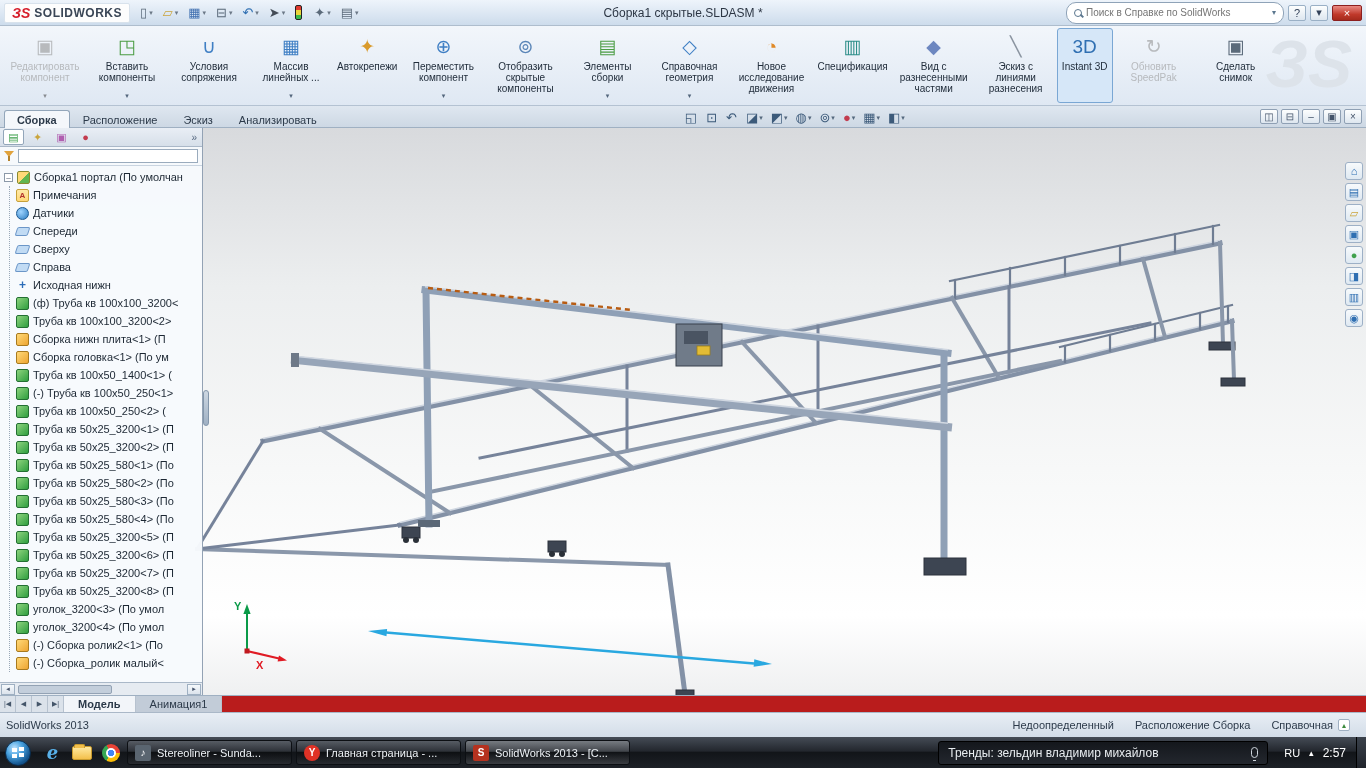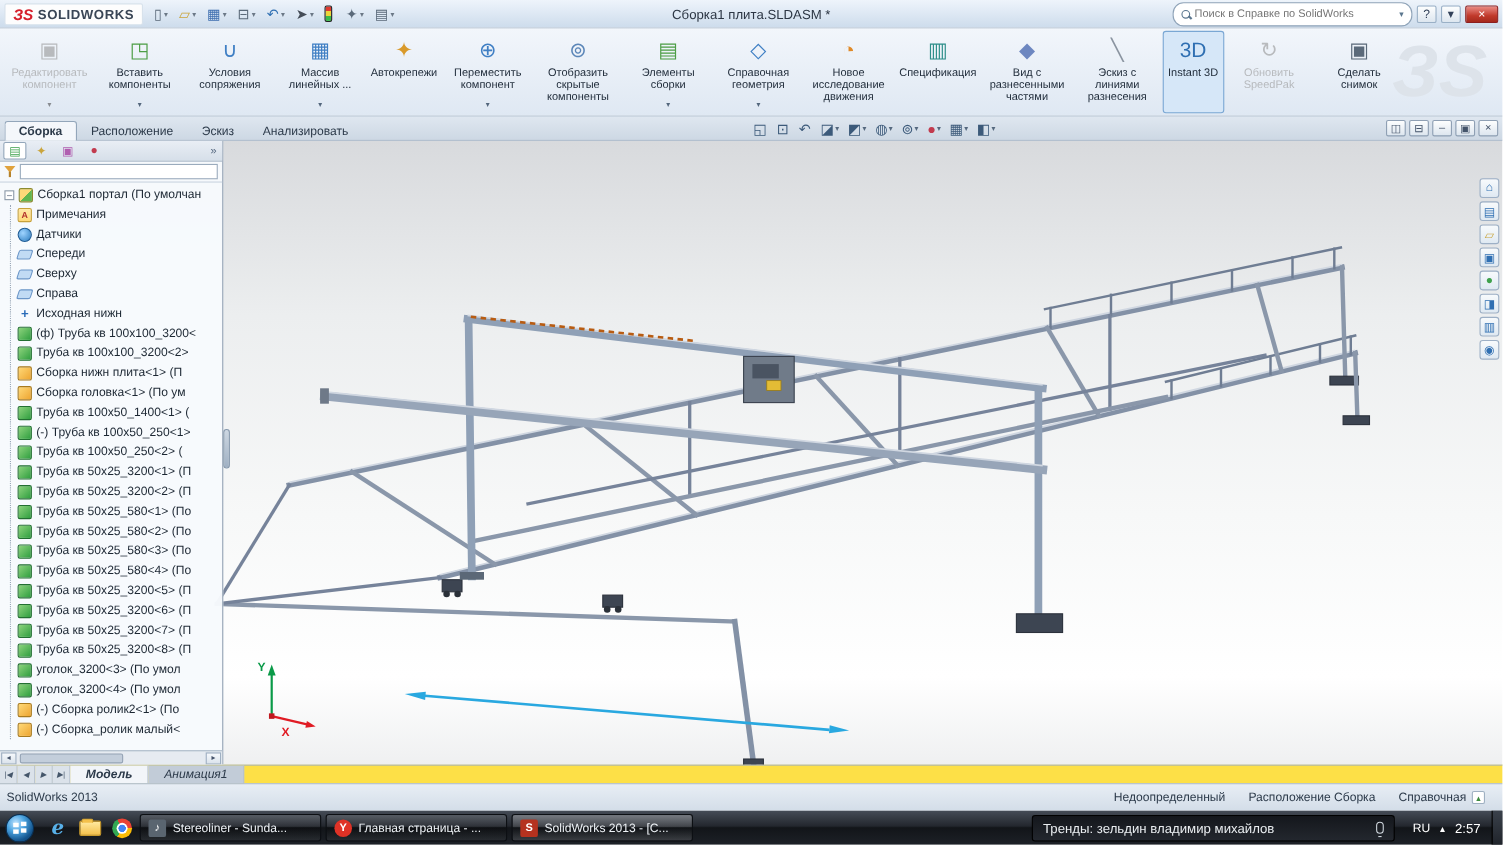--- a/index.html
+++ b/index.html
@@ -101,21 +101,21 @@
 
   .grip { position:absolute; left:203px; top:262px; width:6px; height:36px; border-radius:3px;
     background:linear-gradient(#cdd7e2,#9fb0c3); border:1px solid #8396ab; }
 
   .right-bar { position:absolute; right:1px; top:34px; width:22px; display:flex; flex-direction:column; gap:3px; align-items:center; }
   .rb-ic { width:18px; height:18px; border:1px solid #9db0c6; background:linear-gradient(#f7fafc,#dfe9f2);
     border-radius:3px; display:flex; align-items:center; justify-content:center; font-size:11px; }
 
   
   .modeltabs { height:17px; flex:0 0 17px; display:flex; align-items:stretch; font-size:11px;
-    background:#fde047; border-top:1px solid #9fb0c2;font-style:italic; }
+    background:#b91c1c; border-top:1px solid #9fb0c2; }
   .mt-nav { display:flex; }
   .mt-nav span { width:16px; display:flex; align-items:center; justify-content:center; font-size:7px; color:#45566a;
     border-right:1px solid #b7c2cf; background:#dbe2ea; }
   .mtab { padding:0 14px; display:flex; align-items:center; border-right:1px solid #b7c2cf; color:#2c3a4a; background:#c2ccd8; }
   .mtab.active { background:#f2f5f9; font-weight:bold; }
 
   
   .statusbar { height:18px; flex:0 0 18px; display:flex; align-items:center; font-size:11px; color:#2c3a4a;
     background:linear-gradient(#e8eef5,#d3dde8); border-top:1px solid #aab8c8; padding:12px 6px; }
   .sb-left { flex:1; }
@@ -214,21 +214,21 @@
         <span class="micon">
           <span class="g" style="color: rgb(91, 106, 122);">✦</span>
           <span class="ar">▾</span>
         </span>
 
         <span class="micon">
           <span class="g" style="color: rgb(91, 106, 122);">▤</span>
           <span class="ar">▾</span>
         </span>
       </div>
-    <div class="tb-title">Сборка1 плита.SLDASM *</div>
+    <div class="tb-title">Сборка1 скрытые.SLDASM *</div>
     <div class="tb-right">
       <div class="search">
         <span class="mag"></span>
         <input placeholder="Поиск в Справке по SolidWorks" style="">
         <span class="ar">▾</span>
       </div>
       <span class="tb-btn">?</span>
       <span class="tb-btn">▾</span>
       <span class="tb-close">×</span>
     </div>

